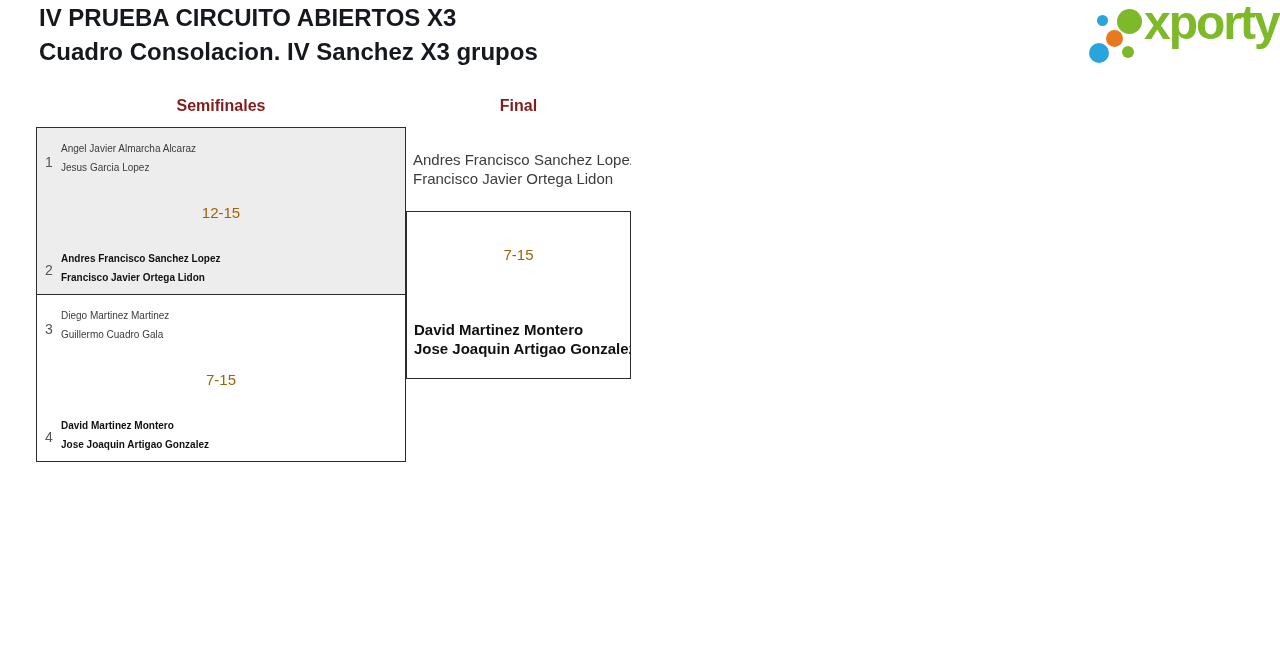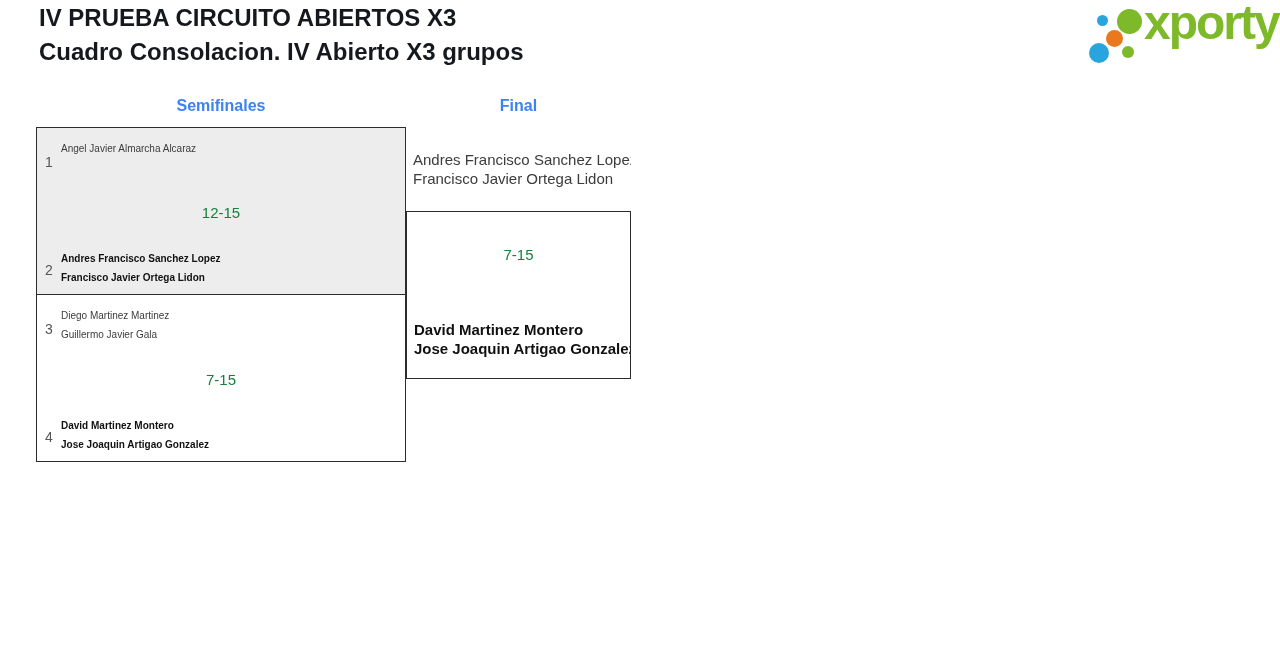--- a/index.html
+++ b/index.html
@@ -16,84 +16,85 @@
   .logo{left:1050px;top:0;width:228px;height:72px;cursor:pointer;text-align:center;}
   .dot{position:absolute;border-radius:50%;}
   .dot-blue-sm  {left:11px;top:15px;width:11px;height:11px;background:#29a4dc;}
   .dot-green-lg {left:31px;top:9px; width:25px;height:25px;background:#7db928;}
   .dot-orange   {left:20px;top:30px;width:17px;height:17px;background:#e8791e;}
   .dot-blue-lg  {left:3px; top:43px;width:20px;height:20px;background:#29a4dc;}
   .dot-green-sm {left:36px;top:46px;width:12px;height:12px;background:#7db928;}
   .wordmark{position:absolute;left:58px;top:-13px;font-size:48px;font-weight:700;letter-spacing:-2px;color:#7db928;line-height:72px;}
 
   
-  .round-header{top:97px;font-size:16px;font-weight:700;text-align:center;color:#3b82f6;}
+  .round-header{top:97px;font-size:16px;font-weight:700;text-align:center;color:#7f1d1d;}
   .rh-semis{left:0;width:370px;}
   .rh-final{left:370px;width:225px;text-align:center;}
 
   
   .match{left:0;width:370px;height:168px;border:1px solid #2c2c2c;box-sizing:border-box;background:#fff;}
   .m1{top:127px;background:#ededed;}
   .m2{top:294px;}
   .seed{position:absolute;left:8px;font-size:14px;color:#555;line-height:16px;}
   .seed-top{top:26px;}
   .seed-bottom{top:134px;}
   .team{position:absolute;left:24px;font-size:10px;line-height:19px;color:#3c3c3c;white-space:nowrap;}
   .team-top{top:11px;}
   .team-bottom{top:121px;}
   .winner{font-weight:700;color:#111111;}
-  .score{position:absolute;left:0;width:100%;text-align:center;font-size:15px;color:#15803d;}
+  .score{position:absolute;left:0;width:100%;text-align:center;font-size:15px;color:#a16207;}
   .match .score{top:76px;}
 
   
   .final-team-top{left:370px;top:150px;width:225px;box-sizing:border-box;padding-left:7px;
                   font-size:15px;line-height:19px;color:#3c3c3c;white-space:nowrap;overflow:hidden;}
   .final-box{left:370px;top:211px;width:225px;height:168px;border:1px solid #2c2c2c;box-sizing:border-box;background:#fff;}
   .final-box .score{top:34px;}
   .final-team-bottom{position:absolute;left:0;top:108px;width:100%;box-sizing:border-box;padding-left:7px;
                      font-size:15px;line-height:19px;white-space:nowrap;overflow:hidden;}
 </style>
 </head>
 <body>
 
 <div class="abs page-title">
   <div>IV PRUEBA CIRCUITO ABIERTOS X3</div>
-  <div>Cuadro Consolacion. IV Abierto X3 grupos</div>
+  <div>Cuadro Consolacion. IV Sanchez X3 grupos</div>
 </div>
 
 <div class="abs logo">
   <span class="dot dot-blue-sm"></span>
   <span class="dot dot-green-lg"></span>
   <span class="dot dot-orange"></span>
   <span class="dot dot-blue-lg"></span>
   <span class="dot dot-green-sm"></span>
   <span class="wordmark">xporty</span>
 </div>
 
 <div class="abs round-header rh-semis">Semifinales</div>
 <div class="abs round-header rh-final">Final</div>
 
 <div class="abs match m1">
   <span class="seed seed-top">1</span>
   <div class="team team-top">
     <div>Angel Javier Almarcha Alcaraz</div>
+    <div>Jesus Garcia Lopez</div>
   </div>
   <div class="score">12-15</div>
   <span class="seed seed-bottom">2</span>
   <div class="team team-bottom winner">
     <div>Andres Francisco Sanchez Lopez</div>
     <div>Francisco Javier Ortega Lidon</div>
   </div>
 </div>
 
 <div class="abs match m2">
   <span class="seed seed-top">3</span>
   <div class="team team-top">
     <div>Diego Martinez Martinez</div>
-    <div>Guillermo Javier Gala</div>
+    <div>Guillermo Cuadro Gala</div>
   </div>
   <div class="score">7-15</div>
   <span class="seed seed-bottom">4</span>
   <div class="team team-bottom winner">
     <div>David Martinez Montero</div>
     <div>Jose Joaquin Artigao Gonzalez</div>
   </div>
 </div>
 
 <div class="abs final-team-top">

